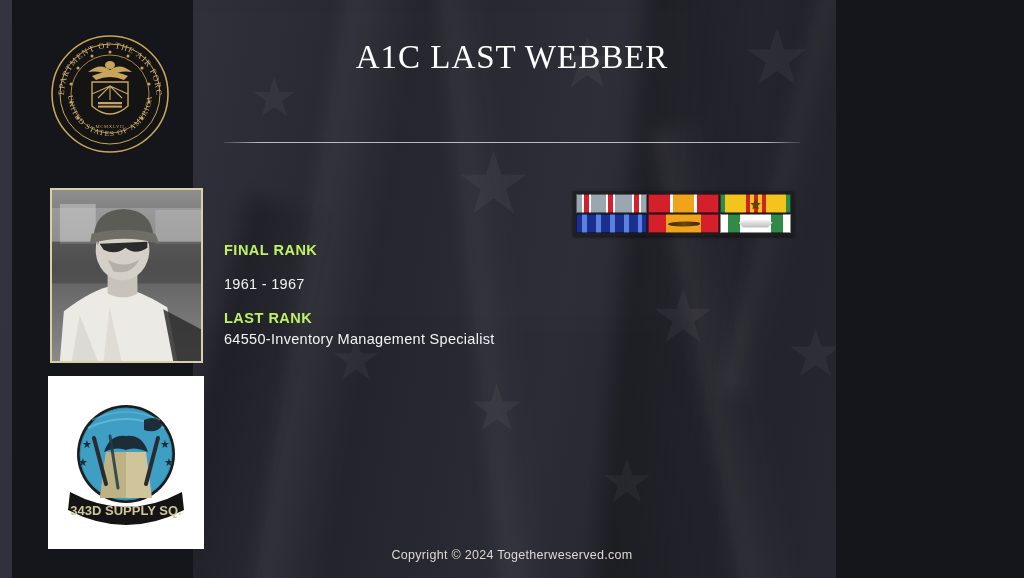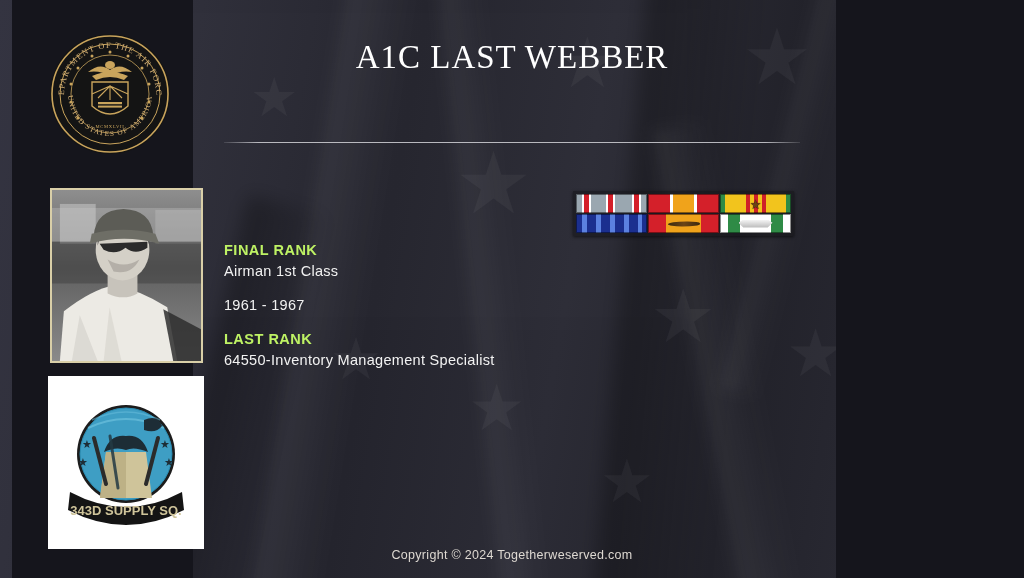--- a/index.html
+++ b/index.html
@@ -217,21 +217,20 @@
 
   <div class="header">
     <div class="name">A1C LAST WEBBER</div>
   </div>
   <div class="divider"></div>
 
 
   <div class="fields">
     <div class="field">
       <div class="lbl">FINAL RANK</div>
-      <div class="val">Airman 1st Class</div>
     </div>
     <div class="field">
       <div class="val">1961 - 1967</div>
     </div>
     <div class="field">
       <div class="lbl">LAST RANK</div>
       <div class="val">64550-Inventory Management Specialist</div>
     </div>
   </div>
 

